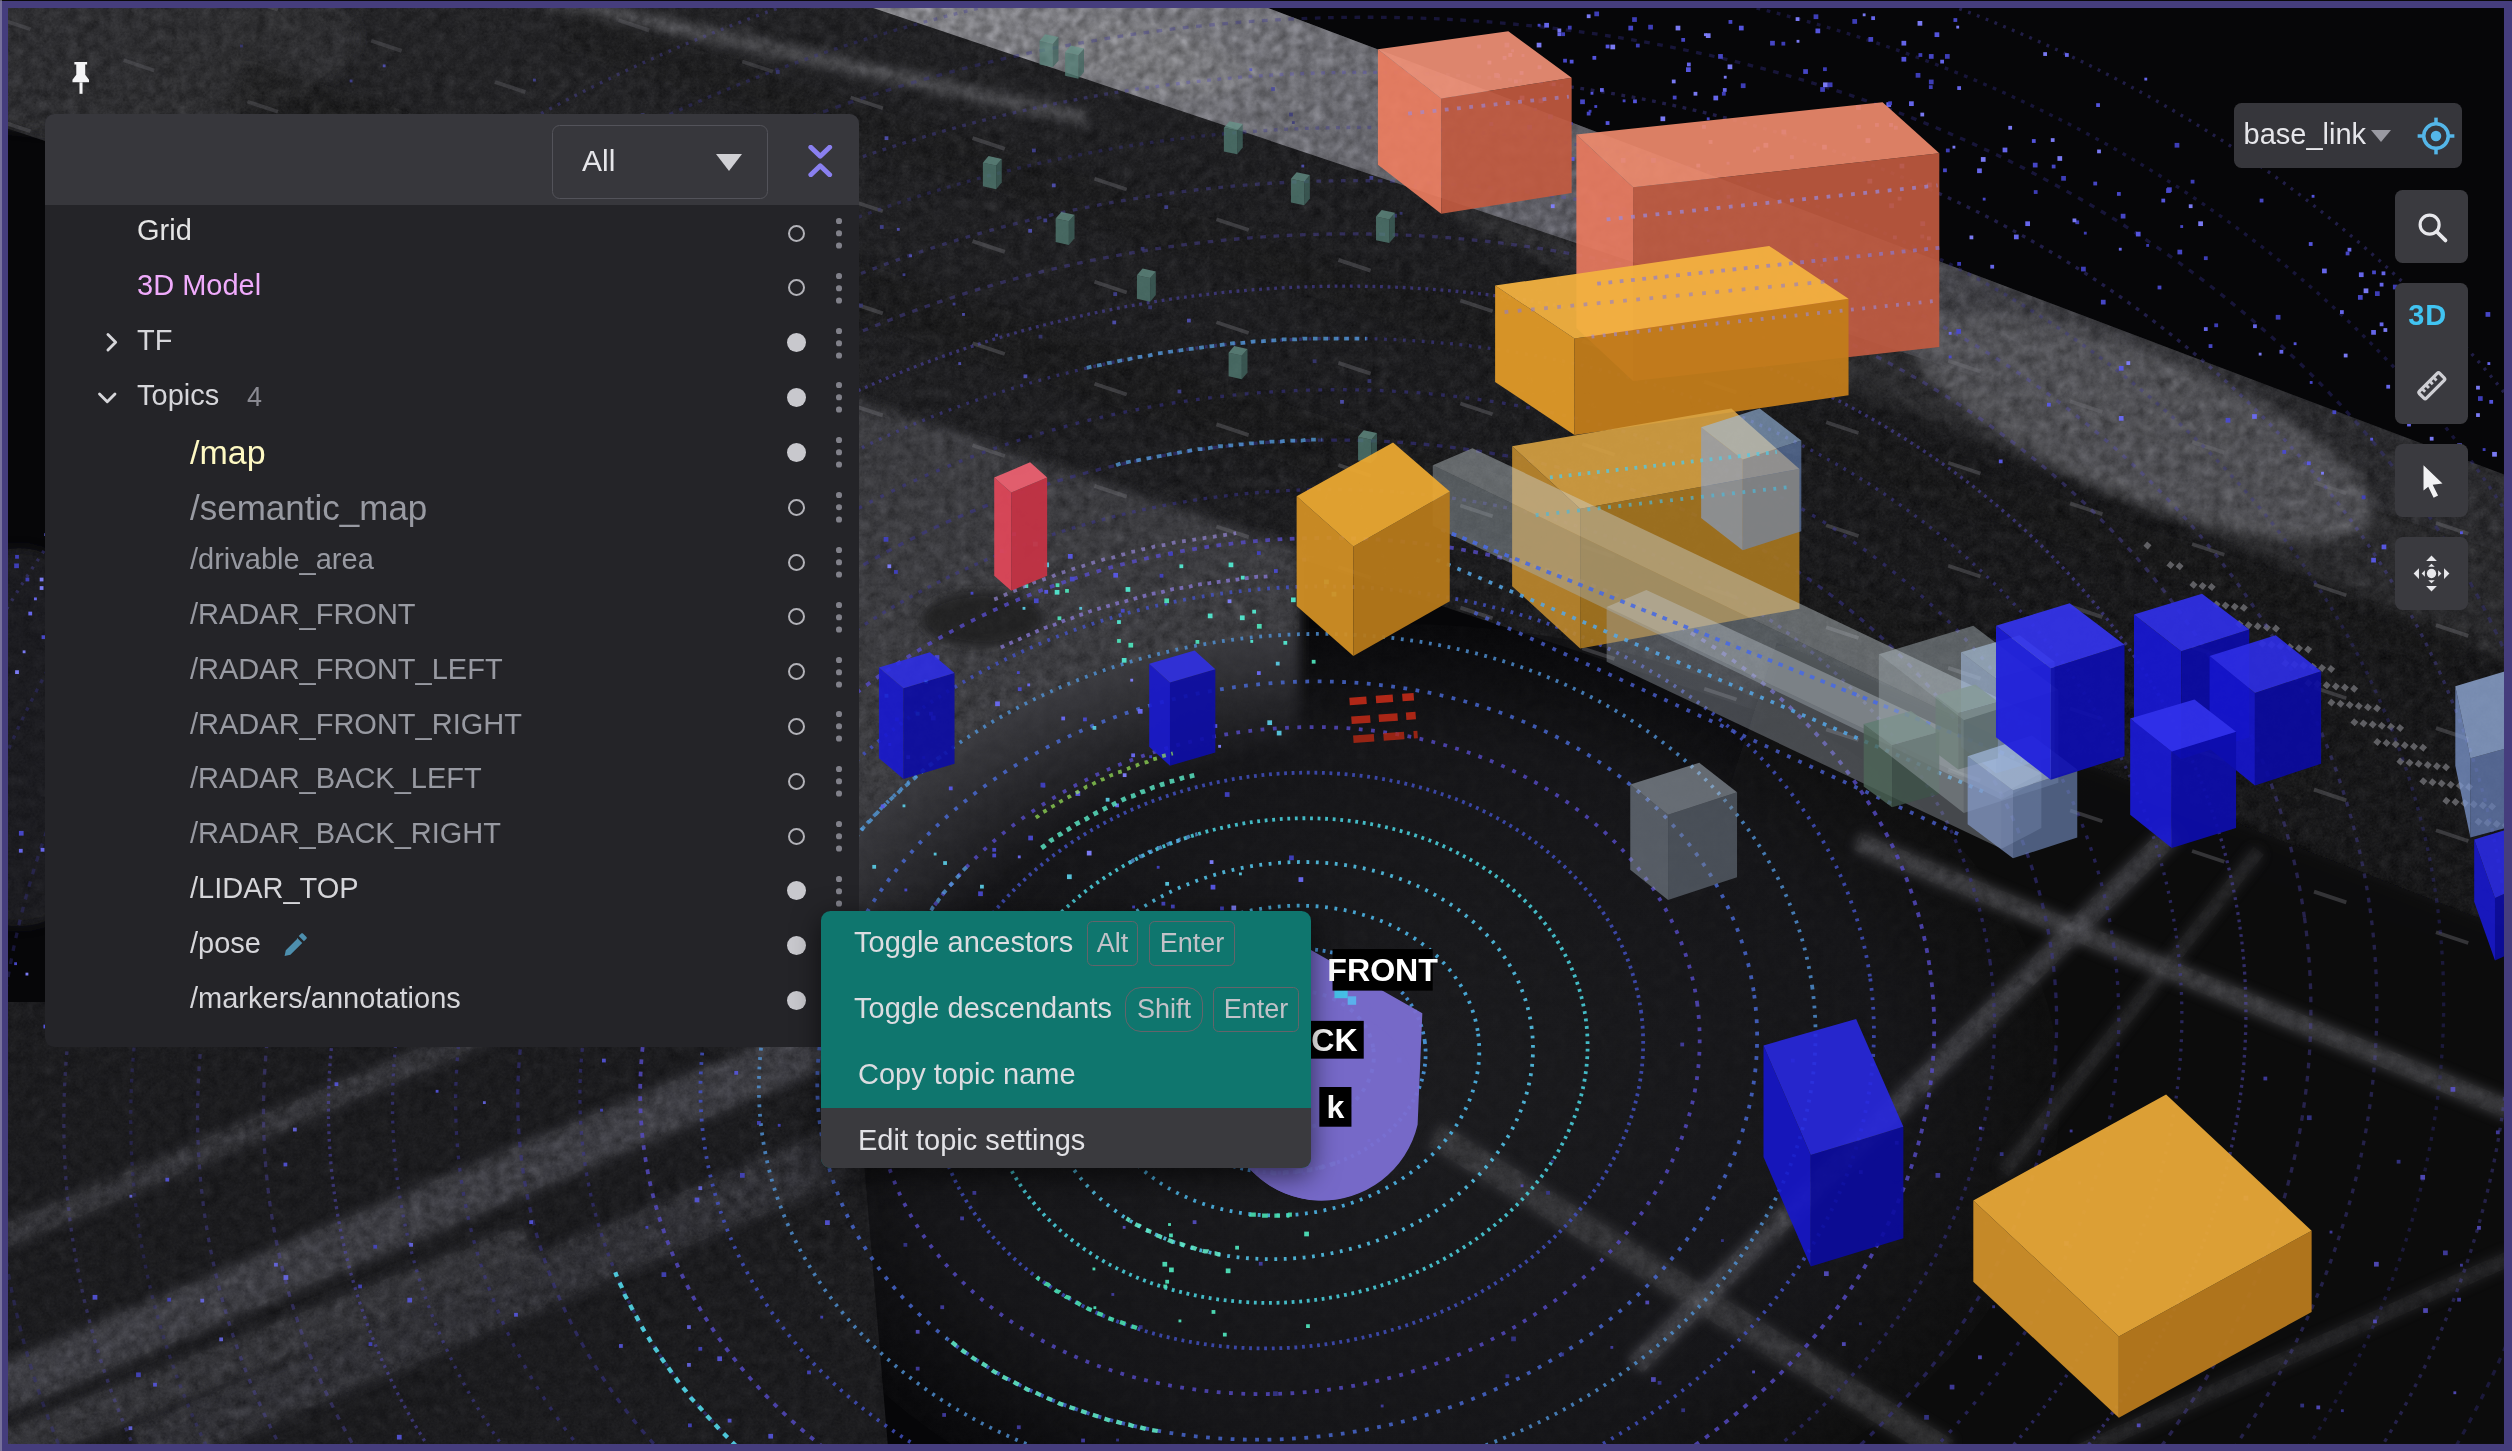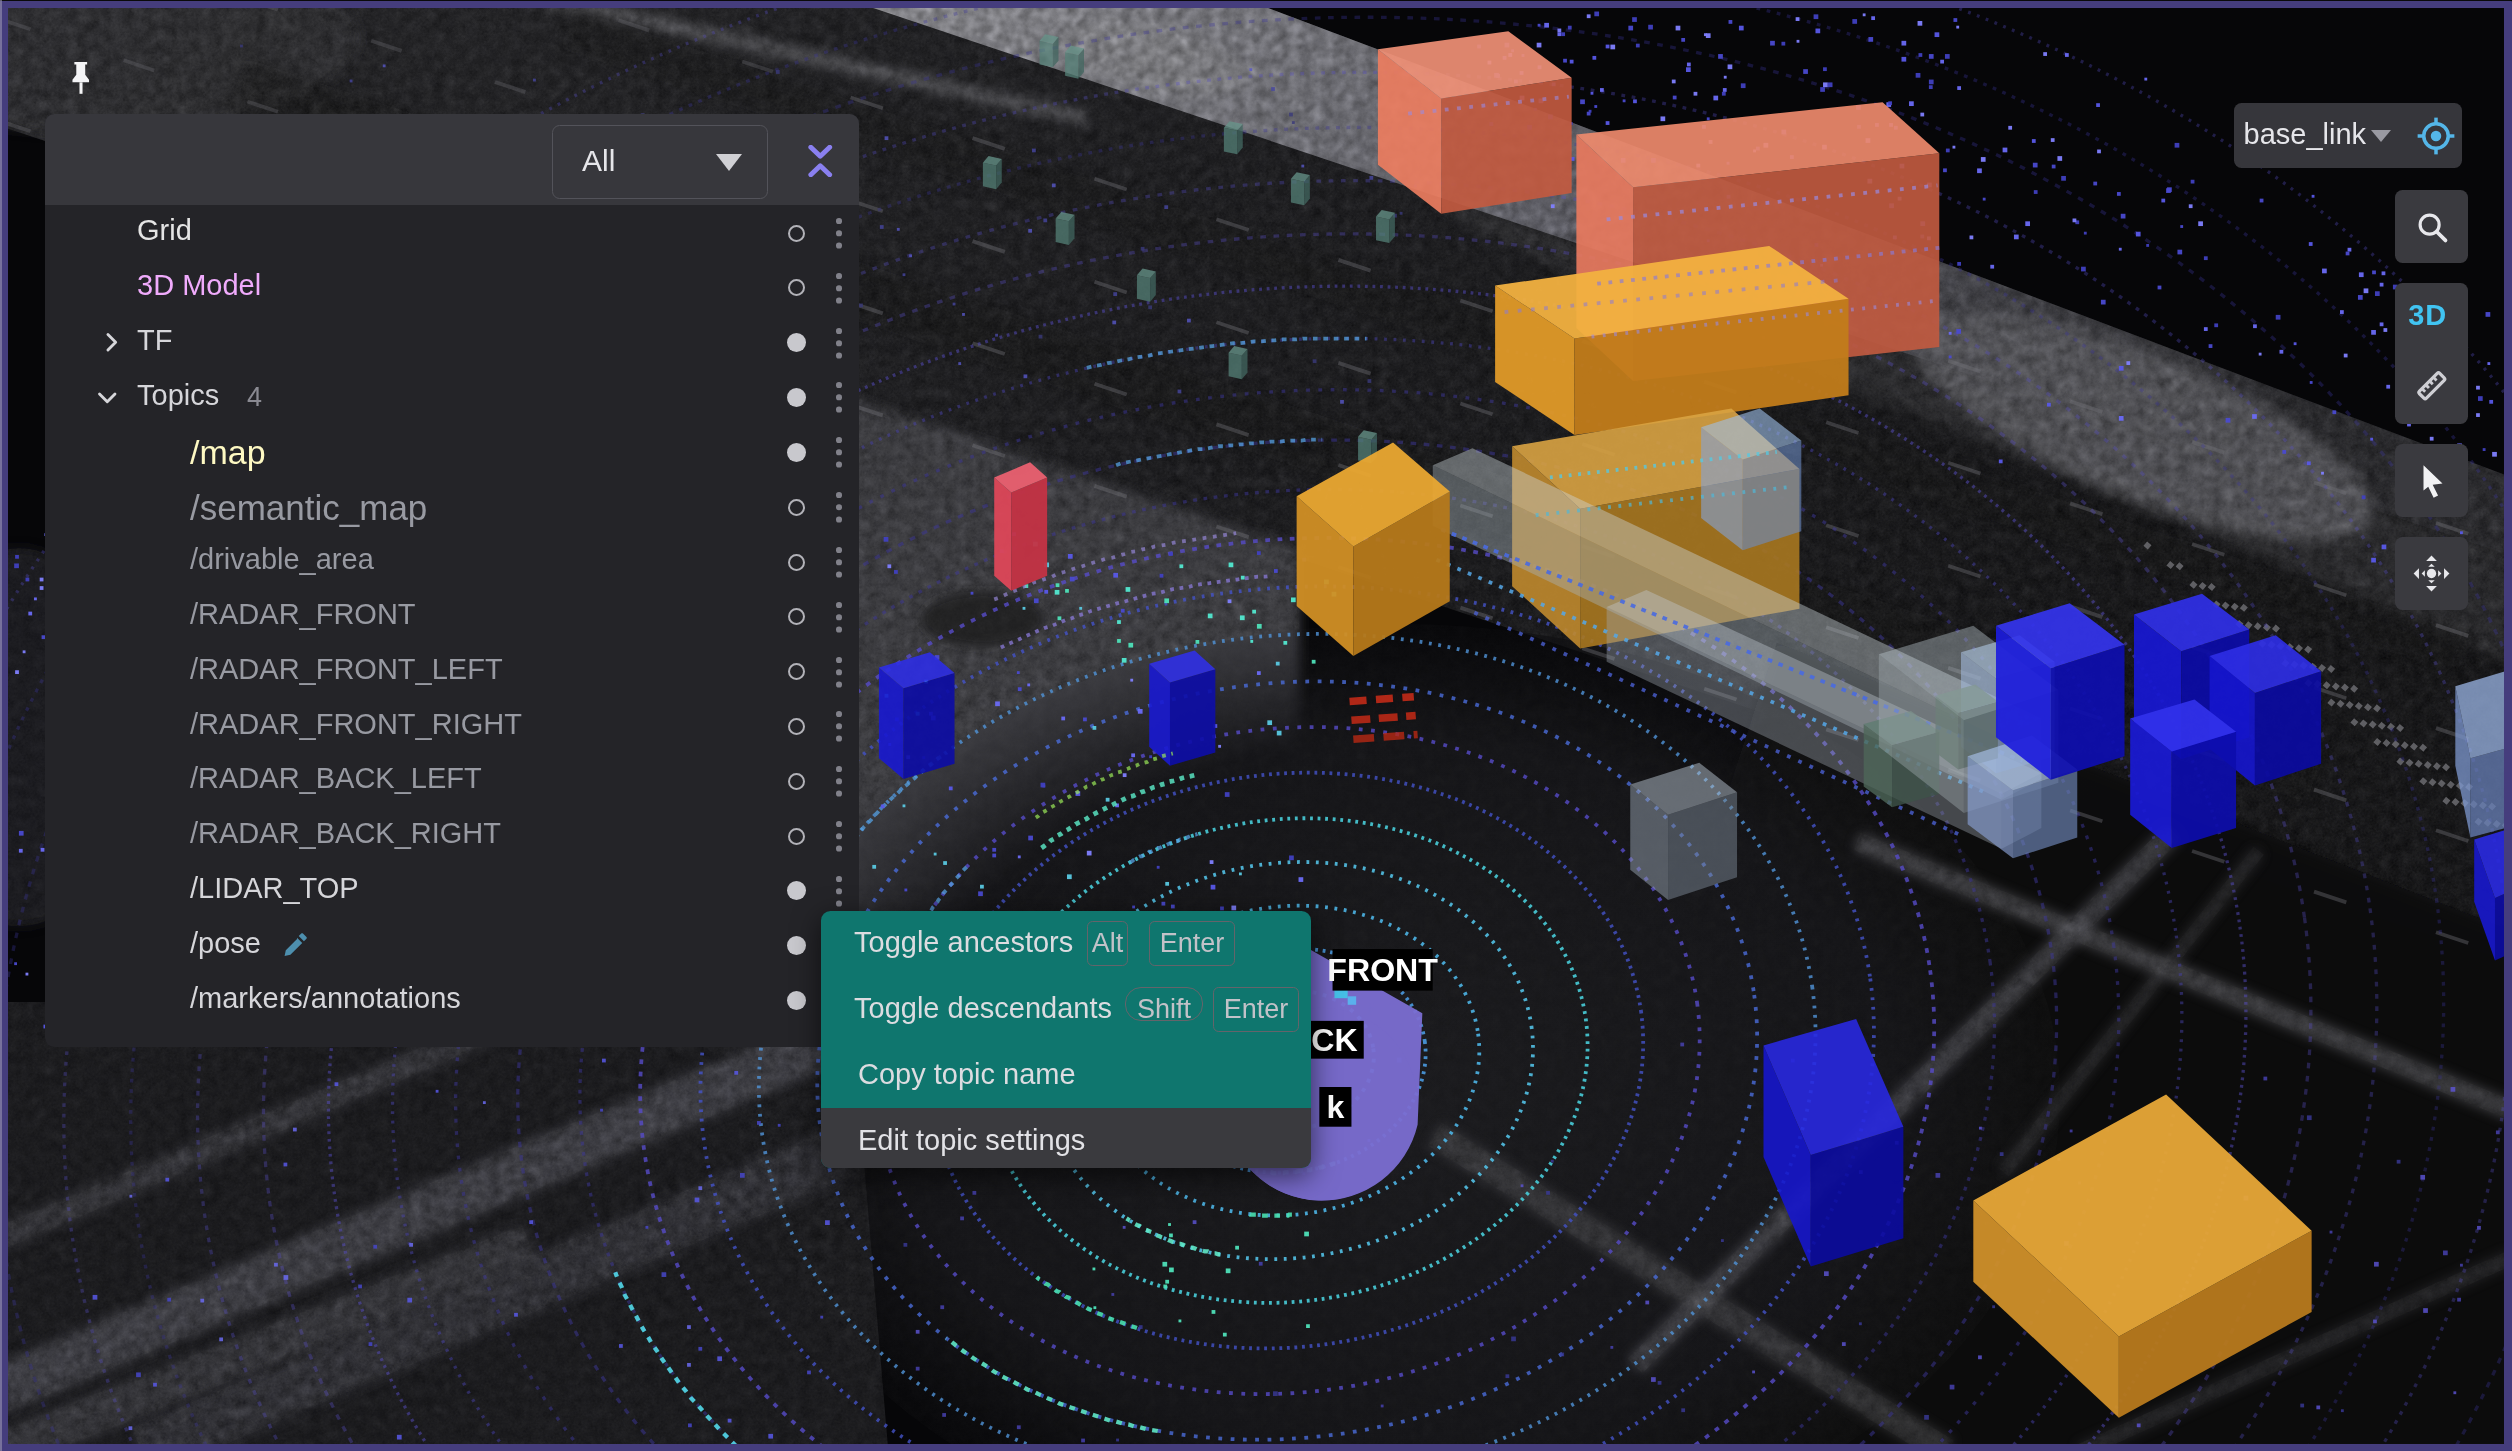--- a/index.html
+++ b/index.html
@@ -995,24 +995,24 @@
     </svg>
     <span style="position:absolute;left:742px;top:822px;width:19px;height:19px;background:#c8c8cd;border-radius:50%"></span>
     <span style="position:absolute;left:791px;top:817px;width:5.7px;height:5.7px;border-radius:50%;background:#81818a;box-shadow:0 12.3px 0 #81818a, 0 24.6px 0 #81818a"></span>
     <span style="position:absolute;left:145px;top:868px;font-size:29px;color:#d6d6da;white-space:nowrap">/markers/annotations</span>
     <span style="position:absolute;left:742px;top:877px;width:19px;height:19px;background:#c8c8cd;border-radius:50%"></span>
     <span style="position:absolute;left:791px;top:871px;width:5.7px;height:5.7px;border-radius:50%;background:#81818a;box-shadow:0 12.3px 0 #81818a, 0 24.6px 0 #81818a"></span>
 </div>
 
 <div class="abs" style="left:821px;top:911px;width:490px;height:257px;background:#0f766e;border-radius:9.5px;box-shadow:0 7.6px 28px rgba(0,0,0,0.6)">
   <span style="position:absolute;left:33px;top:15px;font-size:29px;color:#dcdce0">Toggle ancestors</span>
-  <span style="position:absolute;box-sizing:border-box;border:1.9px solid #64646a;border-radius:5.7px;font-size:27px;color:#c2c2c8;text-align:center;line-height:42px;height:45px;left:266px;top:9.5px;width:41px">Alt</span>
+  <span style="position:absolute;box-sizing:border-box;border:1.9px solid #64646a;border-radius:5.7px;font-size:27px;color:#c2c2c8;text-align:center;line-height:42px;height:45px;left:266px;top:9.5px;width:51px">Alt</span>
   <span style="position:absolute;box-sizing:border-box;border:1.9px solid #64646a;border-radius:5.7px;font-size:27px;color:#c2c2c8;text-align:center;line-height:42px;height:45px;left:328px;top:9.5px;width:86px">Enter</span>
   <span style="position:absolute;left:33px;top:81px;font-size:29px;color:#dcdce0">Toggle descendants</span>
-  <span style="position:absolute;box-sizing:border-box;border:1.9px solid #64646a;border-radius:16px;font-size:27px;color:#c2c2c8;text-align:center;line-height:42px;height:34px;left:304px;top:76px;width:78px">Shift</span>
+  <span style="position:absolute;box-sizing:border-box;border:1.9px solid #64646a;border-radius:16px;font-size:27px;color:#c2c2c8;text-align:center;line-height:42px;height:45px;left:304px;top:76px;width:78px">Shift</span>
   <span style="position:absolute;box-sizing:border-box;border:1.9px solid #64646a;border-radius:5.7px;font-size:27px;color:#c2c2c8;text-align:center;line-height:42px;height:45px;left:392px;top:76px;width:86px">Enter</span>
   <span style="position:absolute;left:37px;top:147px;font-size:29px;color:#dcdce0">Copy topic name</span>
   <div style="position:absolute;left:0;top:197px;width:490px;height:60px;background:#3a3a3e;border-radius:0 0 9.5px 9.5px"></div>
   <span style="position:absolute;left:37px;top:213px;font-size:29px;color:#e2e2e6">Edit topic settings</span>
 </div>
 
 <div class="abs" style="left:2234px;top:103px;width:228px;height:65px;background:#36363b;border-radius:7.6px">
   <span style="position:absolute;left:9.5px;top:15px;font-size:29px;color:#e6e6ea">base_link</span>
   <span style="position:absolute;left:137px;top:26.5px;width:0;height:0;border-left:10.4px solid transparent;border-right:10.4px solid transparent;border-top:12.3px solid #9a9aa2"></span>
   <svg style="position:absolute;left:181px;top:12.3px" width="42" height="42" viewBox="0 0 24 24">

